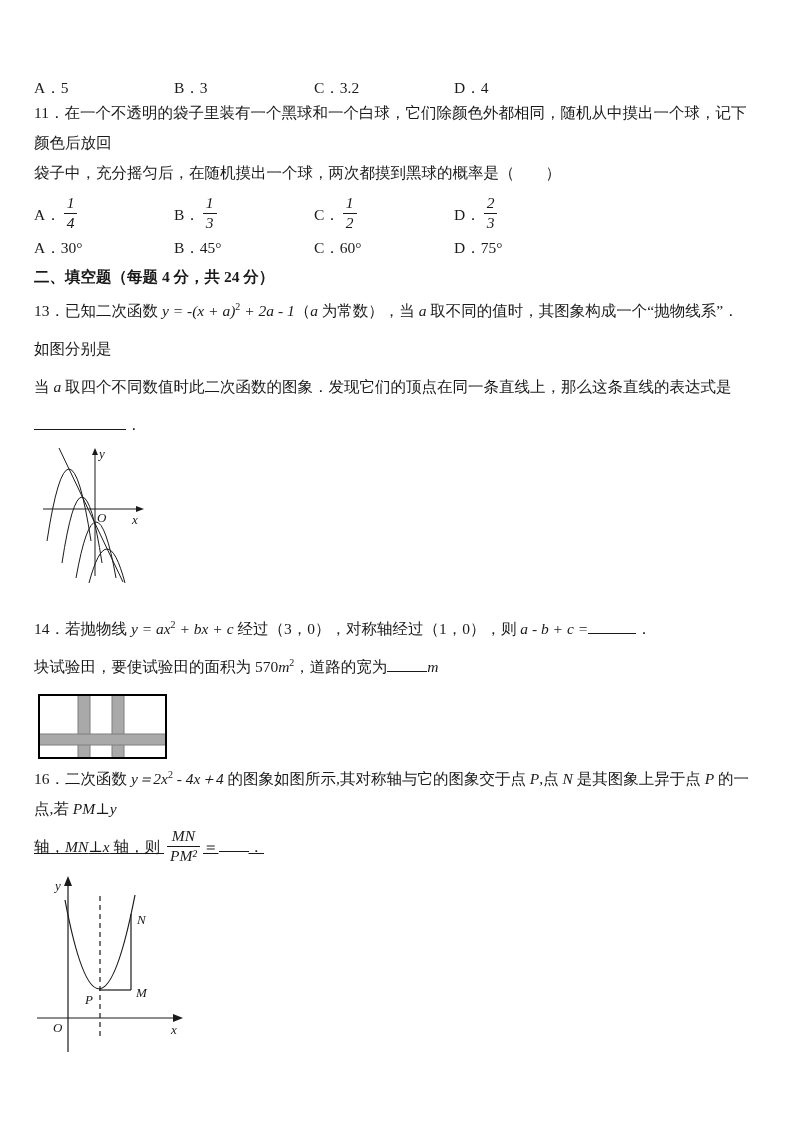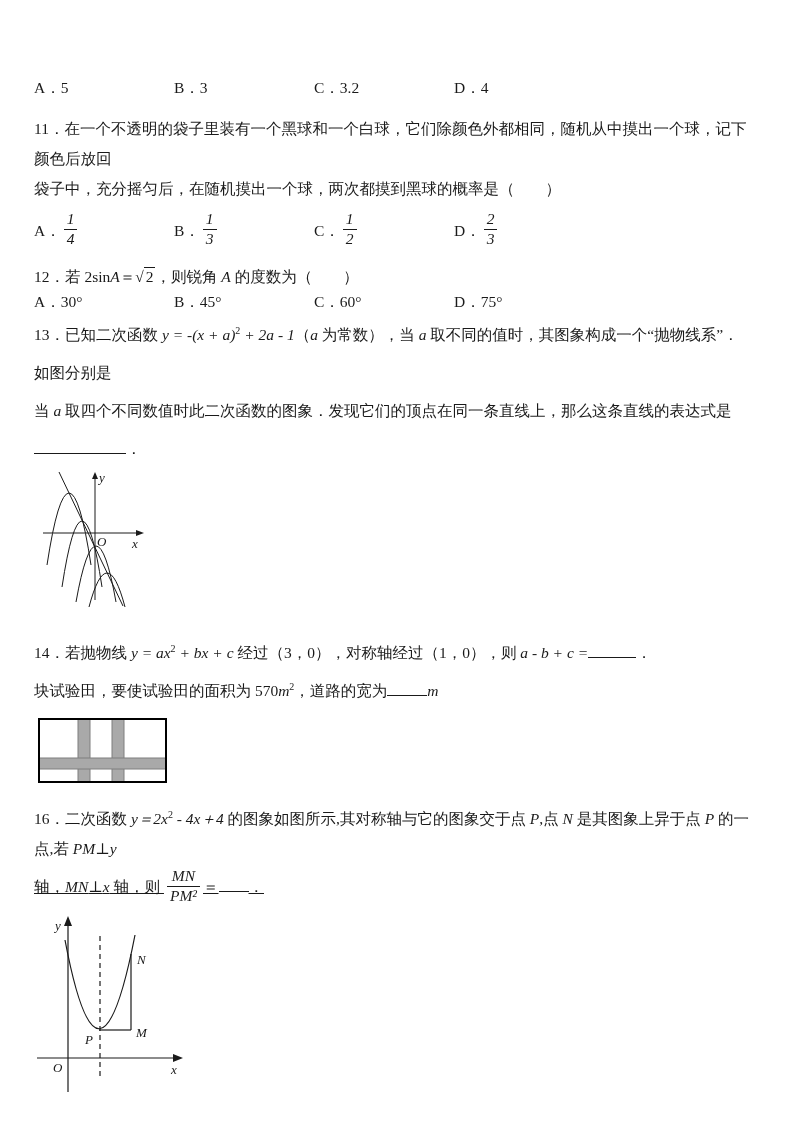--- a/index.html
+++ b/index.html
@@ -11,21 +11,21 @@
     font-size:15.5px;
   }
   .page { box-sizing:border-box; width:794px; height:1123px; padding:78px 40px 0 34px; }
 
   .qline { line-height:30px; }
   .lh38 .qline { line-height:38px; }
   .opt-row { display:flex; align-items:center; line-height:20px; }
   .opt-row .opt { width:140px; display:flex; align-items:center; }
 
   .mt4{margin-top:4px;} .mt6{margin-top:24px;} .mt8{margin-top:8px;} .mt12{}
-  .mt16{margin-top:16px;}
+  .mt16{}
 
   .section-title { font-weight:bold; line-height:22px; }
 
   
   .seg-m { font-style:italic; }
   sup.seg-sup { font-size:10px; font-style:normal; line-height:0; vertical-align:super; }
   .sqrt { white-space:nowrap; display:inline-block; }
   .sqrt-sign { font-style:normal; }
   .sqrt-val { border-top:1px solid #1a1a1a; padding:0 2px; }
   .frac { display:inline-block; vertical-align:middle; text-align:center;
@@ -83,30 +83,28 @@
       </div>
     <div class="opt">
         <span class="seg-t">D．</span>
         <span class="frac">
           <span class="frac-num">2</span>
           <span class="frac-den">3</span>
         </span>
       </div>
   </div>
 
-  <div class="q mt8">
-    <div class="qline"><span class="seg-t">12．若 2sin</span><span class="seg-m">A</span><span class="seg-t">＝</span><span class="sqrt"><span class="sqrt-sign">√</span><span class="sqrt-val">2</span></span><span class="seg-t">，则锐角 </span><span class="seg-m">A</span><span class="seg-t"> 的度数为（　　）</span></div>
-  </div>
   <div class="opt-row mt12">
     <div class="opt">A．30°</div>
     <div class="opt">B．45°</div>
     <div class="opt">C．60°</div>
     <div class="opt">D．75°</div>
   </div>
 
+  <div class="section-title mt8">二、填空题（每题 4 分，共 24 分）</div>
 
   <div class="q lh38 mt4">
     <div class="qline"><span class="seg-t">13．已知二次函数 </span><span class="seg-m">y = -(x + a)</span><sup class="seg-sup">2</sup><span class="seg-m"> + 2a - 1</span><span class="seg-t">（</span><span class="seg-m">a</span><span class="seg-t"> 为常数），当 </span><span class="seg-m">a</span><span class="seg-t"> 取不同的值时，其图象构成一个“抛物线系”．如图分别是</span></div>
     <div class="qline"><span class="seg-t">当 </span><span class="seg-m">a</span><span class="seg-t"> 取四个不同数值时此二次函数的图象．发现它们的顶点在同一条直线上，那么这条直线的表达式是</span><span class="blank" style="width: 92px;"></span><span class="seg-t">．</span></div>
   </div>
 
   <figure class="fig13">
     <svg width="150" height="140" viewBox="0 0 150 140">
       <g stroke="#1a1a1a" stroke-width="1" fill="none">
         <line x1="3" y1="63" x2="100" y2="63"></line>

